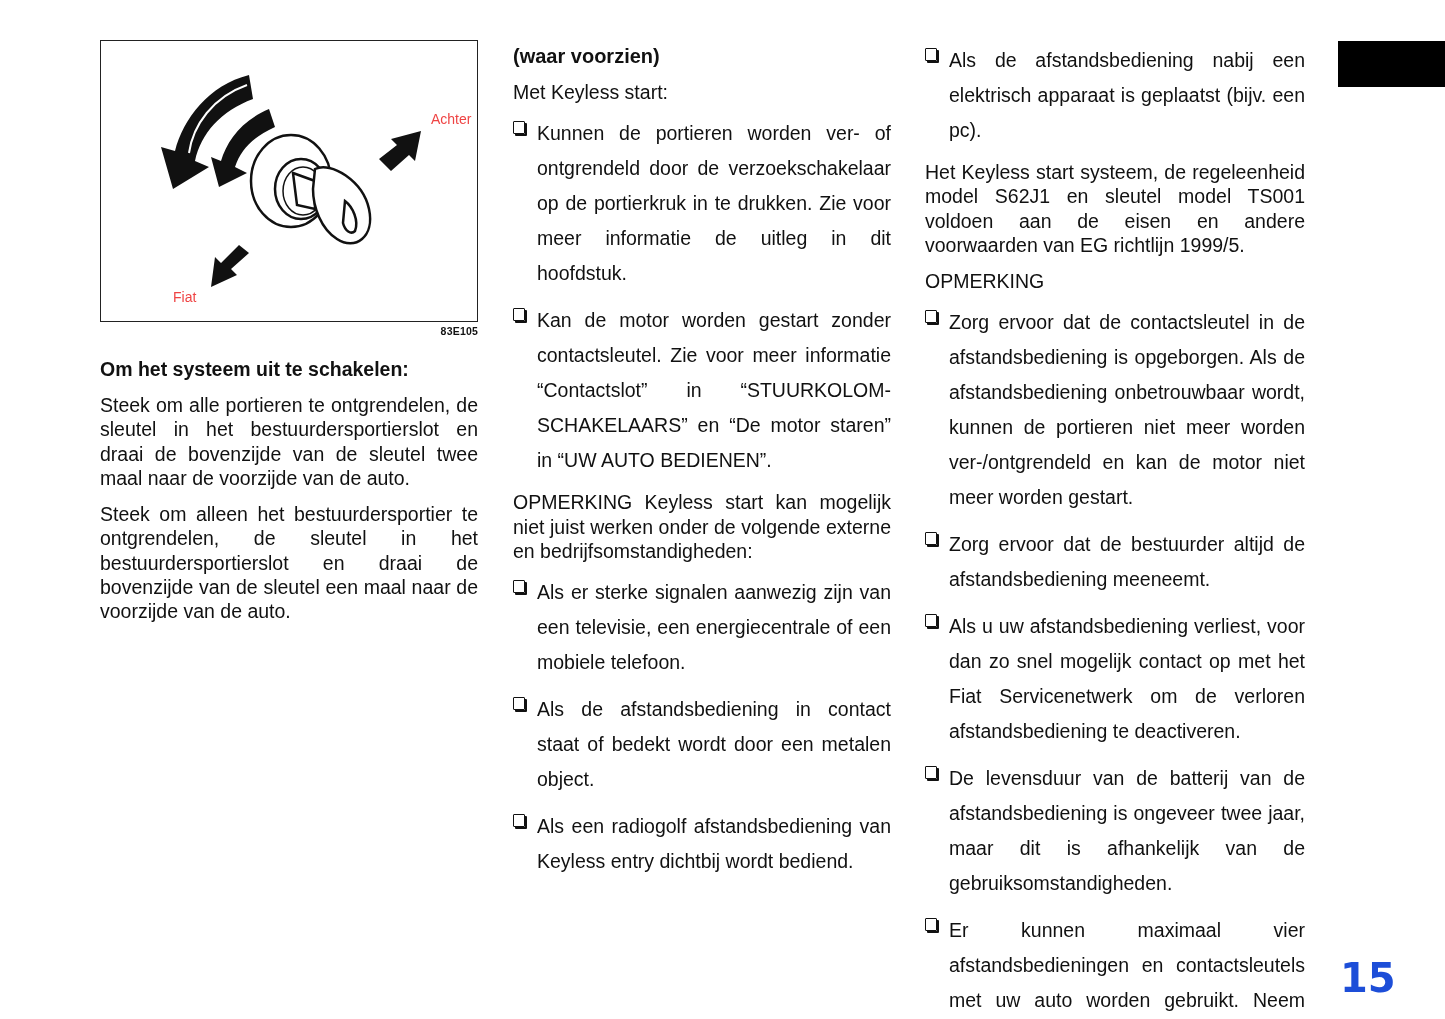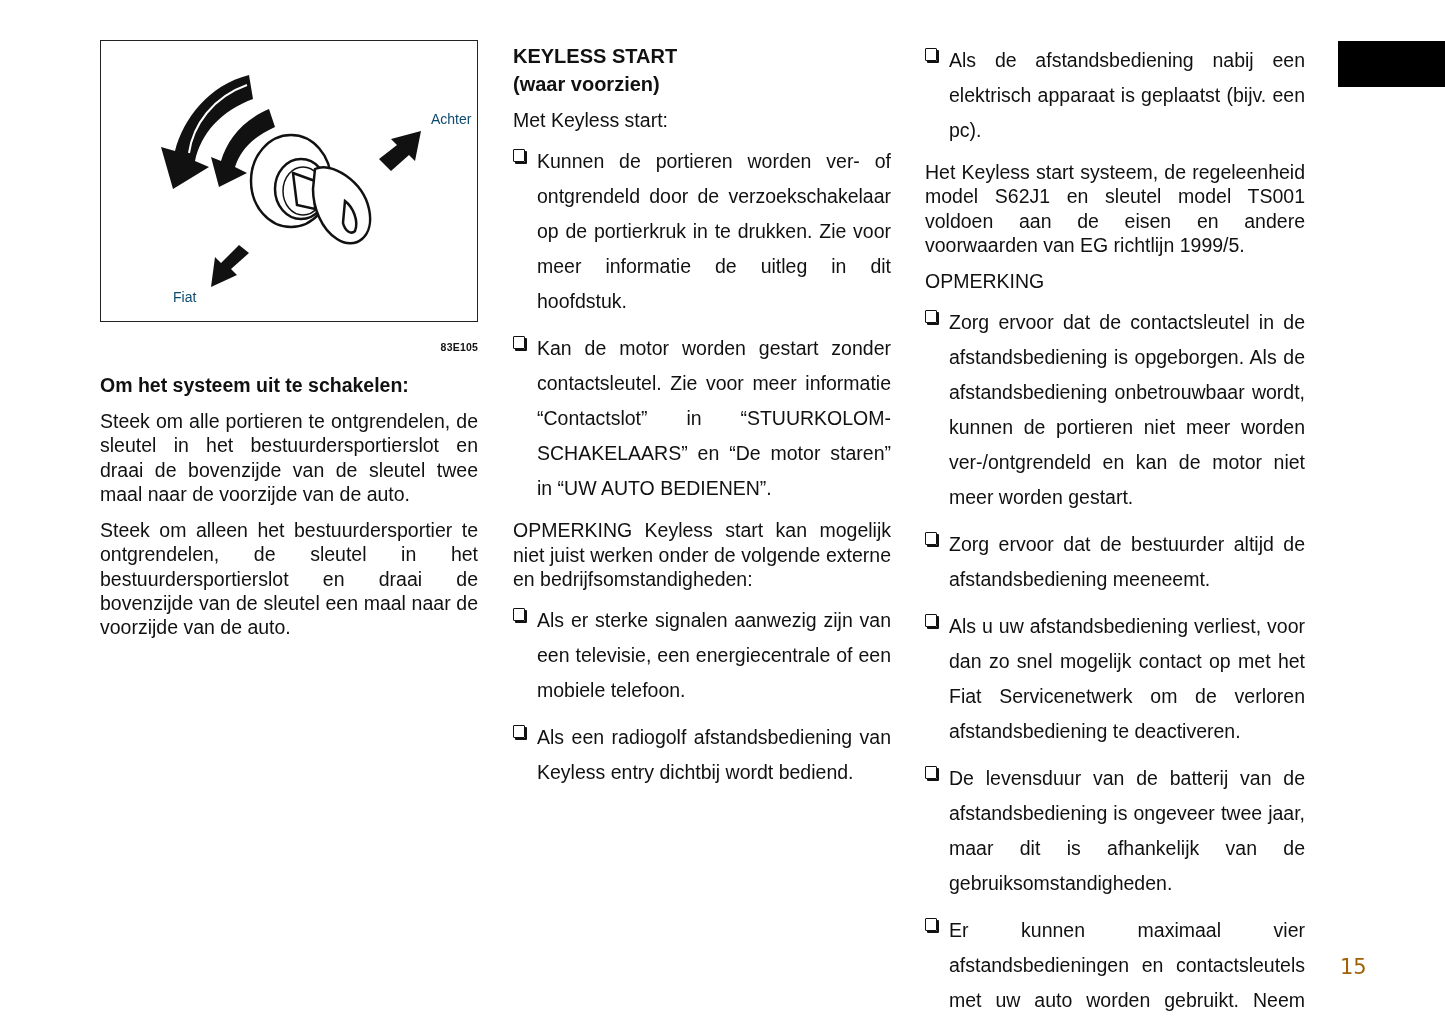--- a/index.html
+++ b/index.html
@@ -11,23 +11,23 @@
   .col { position: absolute; top: 40px; }
   #col1 { left: 100px; width: 378px; }
   #col2 { left: 513px; width: 378px; top: 42px; }
   #col3 { left: 925px; width: 380px; top: 43px; }
 
   .figure {
     position: relative; width: 376px; height: 280px;
     border: 1.5px solid #222; background: #fff;
   }
   .figure svg { position: absolute; left: 0; top: 0; }
-  .fig-label { position: absolute; font-size: 14px; color: #0c4a6e; }
+  .fig-label { position: absolute; font-size: 14px; color: #ef4444; }
   .fig-code {
-    text-align: right; font-size: 10.5px; font-weight: bold; margin-top: 19px;
+    text-align: right; font-size: 10.5px; font-weight: bold; margin-top: 3px;
     letter-spacing: 0.2px;
   }
 
   .h-bold { font-weight: bold; font-size: 20px; line-height: 28px; margin: 0; }
   .p { font-size: 19.5px; line-height: 24.3px; margin: 0 0 12px 0; text-align: justify; }
 
   .bullet {
     position: relative; padding-left: 24px; font-size: 19.5px; line-height: 35px;
     text-align: justify; margin: 0 0 12px 0;
   }
@@ -36,22 +36,22 @@
     border: 1.5px solid #111; border-radius: 1px;
     box-shadow: 2px 2px 0 #111;
     box-sizing: border-box; width: 12px; height: 13px;
   }
 
   .tab-marker {
     position: absolute; left: 1338px; top: 41px; width: 107px; height: 46px;
     background: #000;
   }
   .page-number {
-    position: absolute; left: 1340px; top: 955px; font-size: 21px;
-    font-weight: normal; color: #a16207; letter-spacing: 0px;
+    position: absolute; left: 1340px; top: 955px; font-size: 40px;
+    font-weight: bold; color: #1d4ed8; letter-spacing: 0px;
     font-family: "DejaVu Sans", sans-serif;
   }
 </style>
 </head>
 <body>
 
 <div id="col1" class="col">
   <div class="figure">
     <svg width="376" height="280" viewBox="0 0 376 280">
 
@@ -77,38 +77,41 @@
     <span class="fig-label" style="left:72px; top:248px;">Fiat</span>
   </div>
   <div class="fig-code">83E105</div>
 
   <h3 class="h-bold" style="margin-top:18px; margin-bottom:10px; font-size:19.5px;">Om het systeem uit te schakelen:</h3>
   <p class="p">Steek om alle portieren te ontgrendelen, de sleutel in het bestuurdersportierslot en draai de bovenzijde van de sleutel twee maal naar de voorzijde van de auto.</p>
   <p class="p">Steek om alleen het bestuurdersportier te ontgrendelen, de sleutel in het bestuurdersportierslot en draai de bovenzijde van de sleutel een maal naar de voorzijde van de auto.</p>
 </div>
 
 <div id="col2" class="col">
-  <h2 class="h-bold">KEYLESS START</h2>
   <h3 class="h-bold">(waar voorzien)</h3>
   <p class="p" style="margin-top:10px;">Met Keyless start:</p>
 
   <div class="bullet">
     <span class="box"></span>
     <span>Kunnen de portieren worden ver- of ontgrendeld door de verzoekschakelaar op de portierkruk in te drukken. Zie voor meer informatie de uitleg in dit hoofdstuk.</span>
   </div>
   <div class="bullet">
     <span class="box"></span>
     <span>Kan de motor worden gestart zonder contactsleutel. Zie voor meer informatie “Contactslot” in “STUURKOLOM-SCHAKELAARS” en “De motor staren” in “UW AUTO BEDIENEN”.</span>
   </div>
 
   <p class="p">OPMERKING Keyless start kan mogelijk niet juist werken onder de volgende externe en bedrijfsomstandigheden:</p>
 
   <div class="bullet">
     <span class="box"></span>
     <span>Als er sterke signalen aanwezig zijn van een televisie, een energiecentrale of een mobiele telefoon.</span>
+  </div>
+  <div class="bullet">
+    <span class="box"></span>
+    <span>Als de afstandsbediening in contact staat of bedekt wordt door een metalen object.</span>
   </div>
   <div class="bullet">
     <span class="box"></span>
     <span>Als een radiogolf afstandsbediening van Keyless entry dichtbij wordt bediend.</span>
   </div>
 </div>
 
 <div id="col3" class="col">
   <div class="bullet">
     <span class="box"></span>

